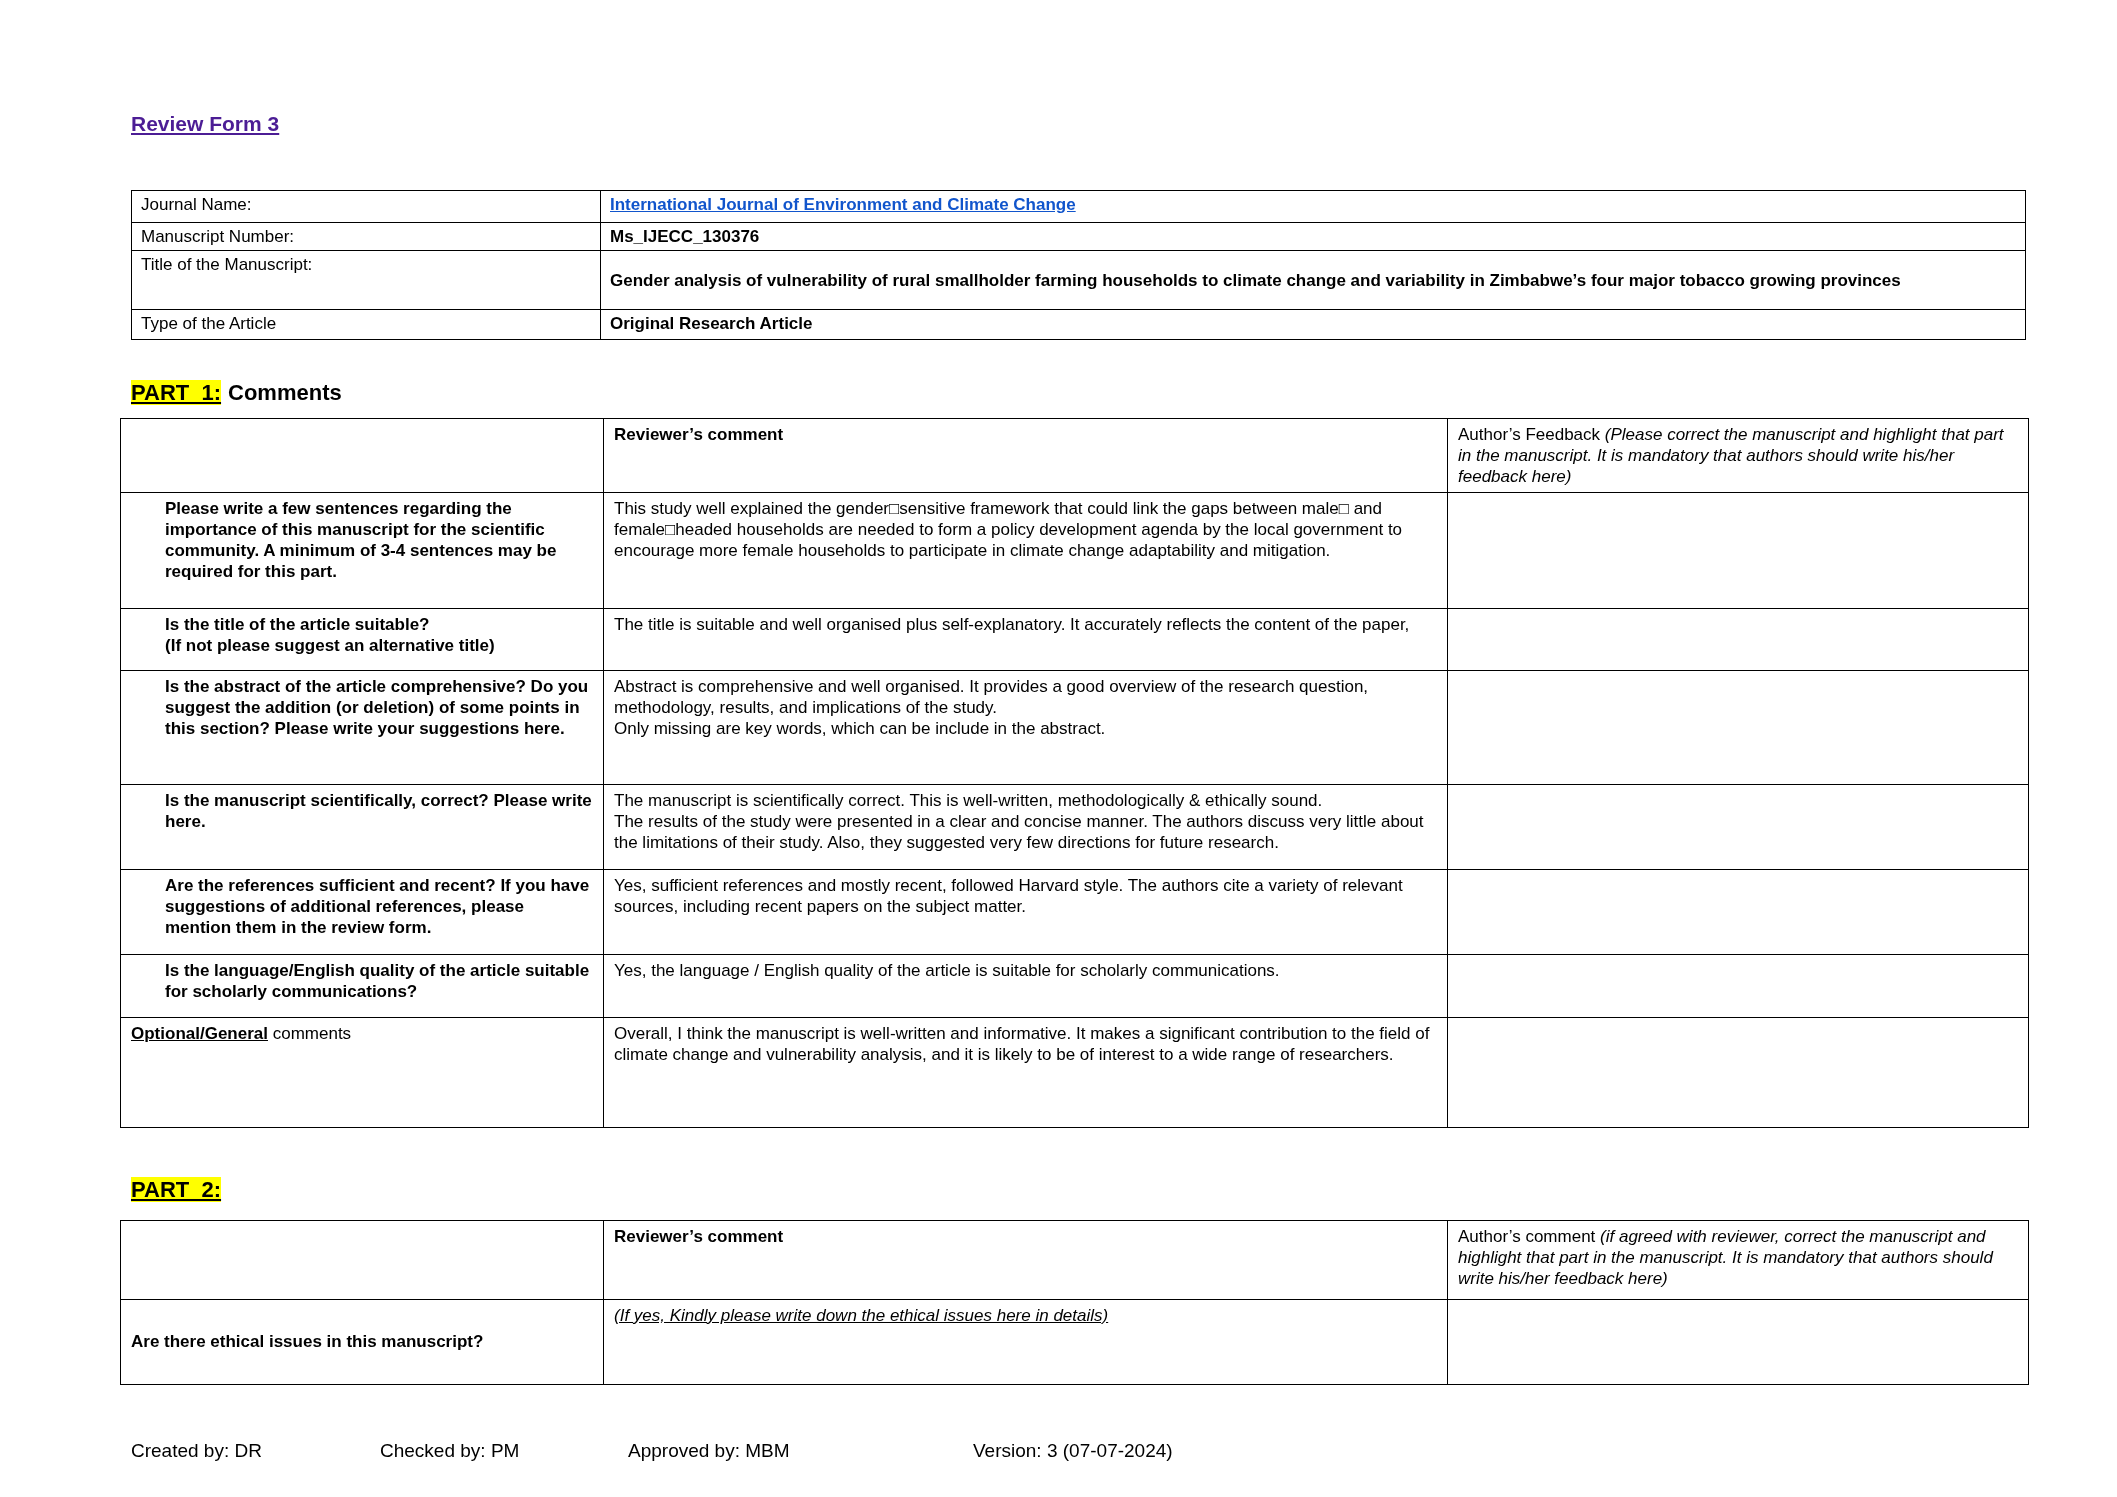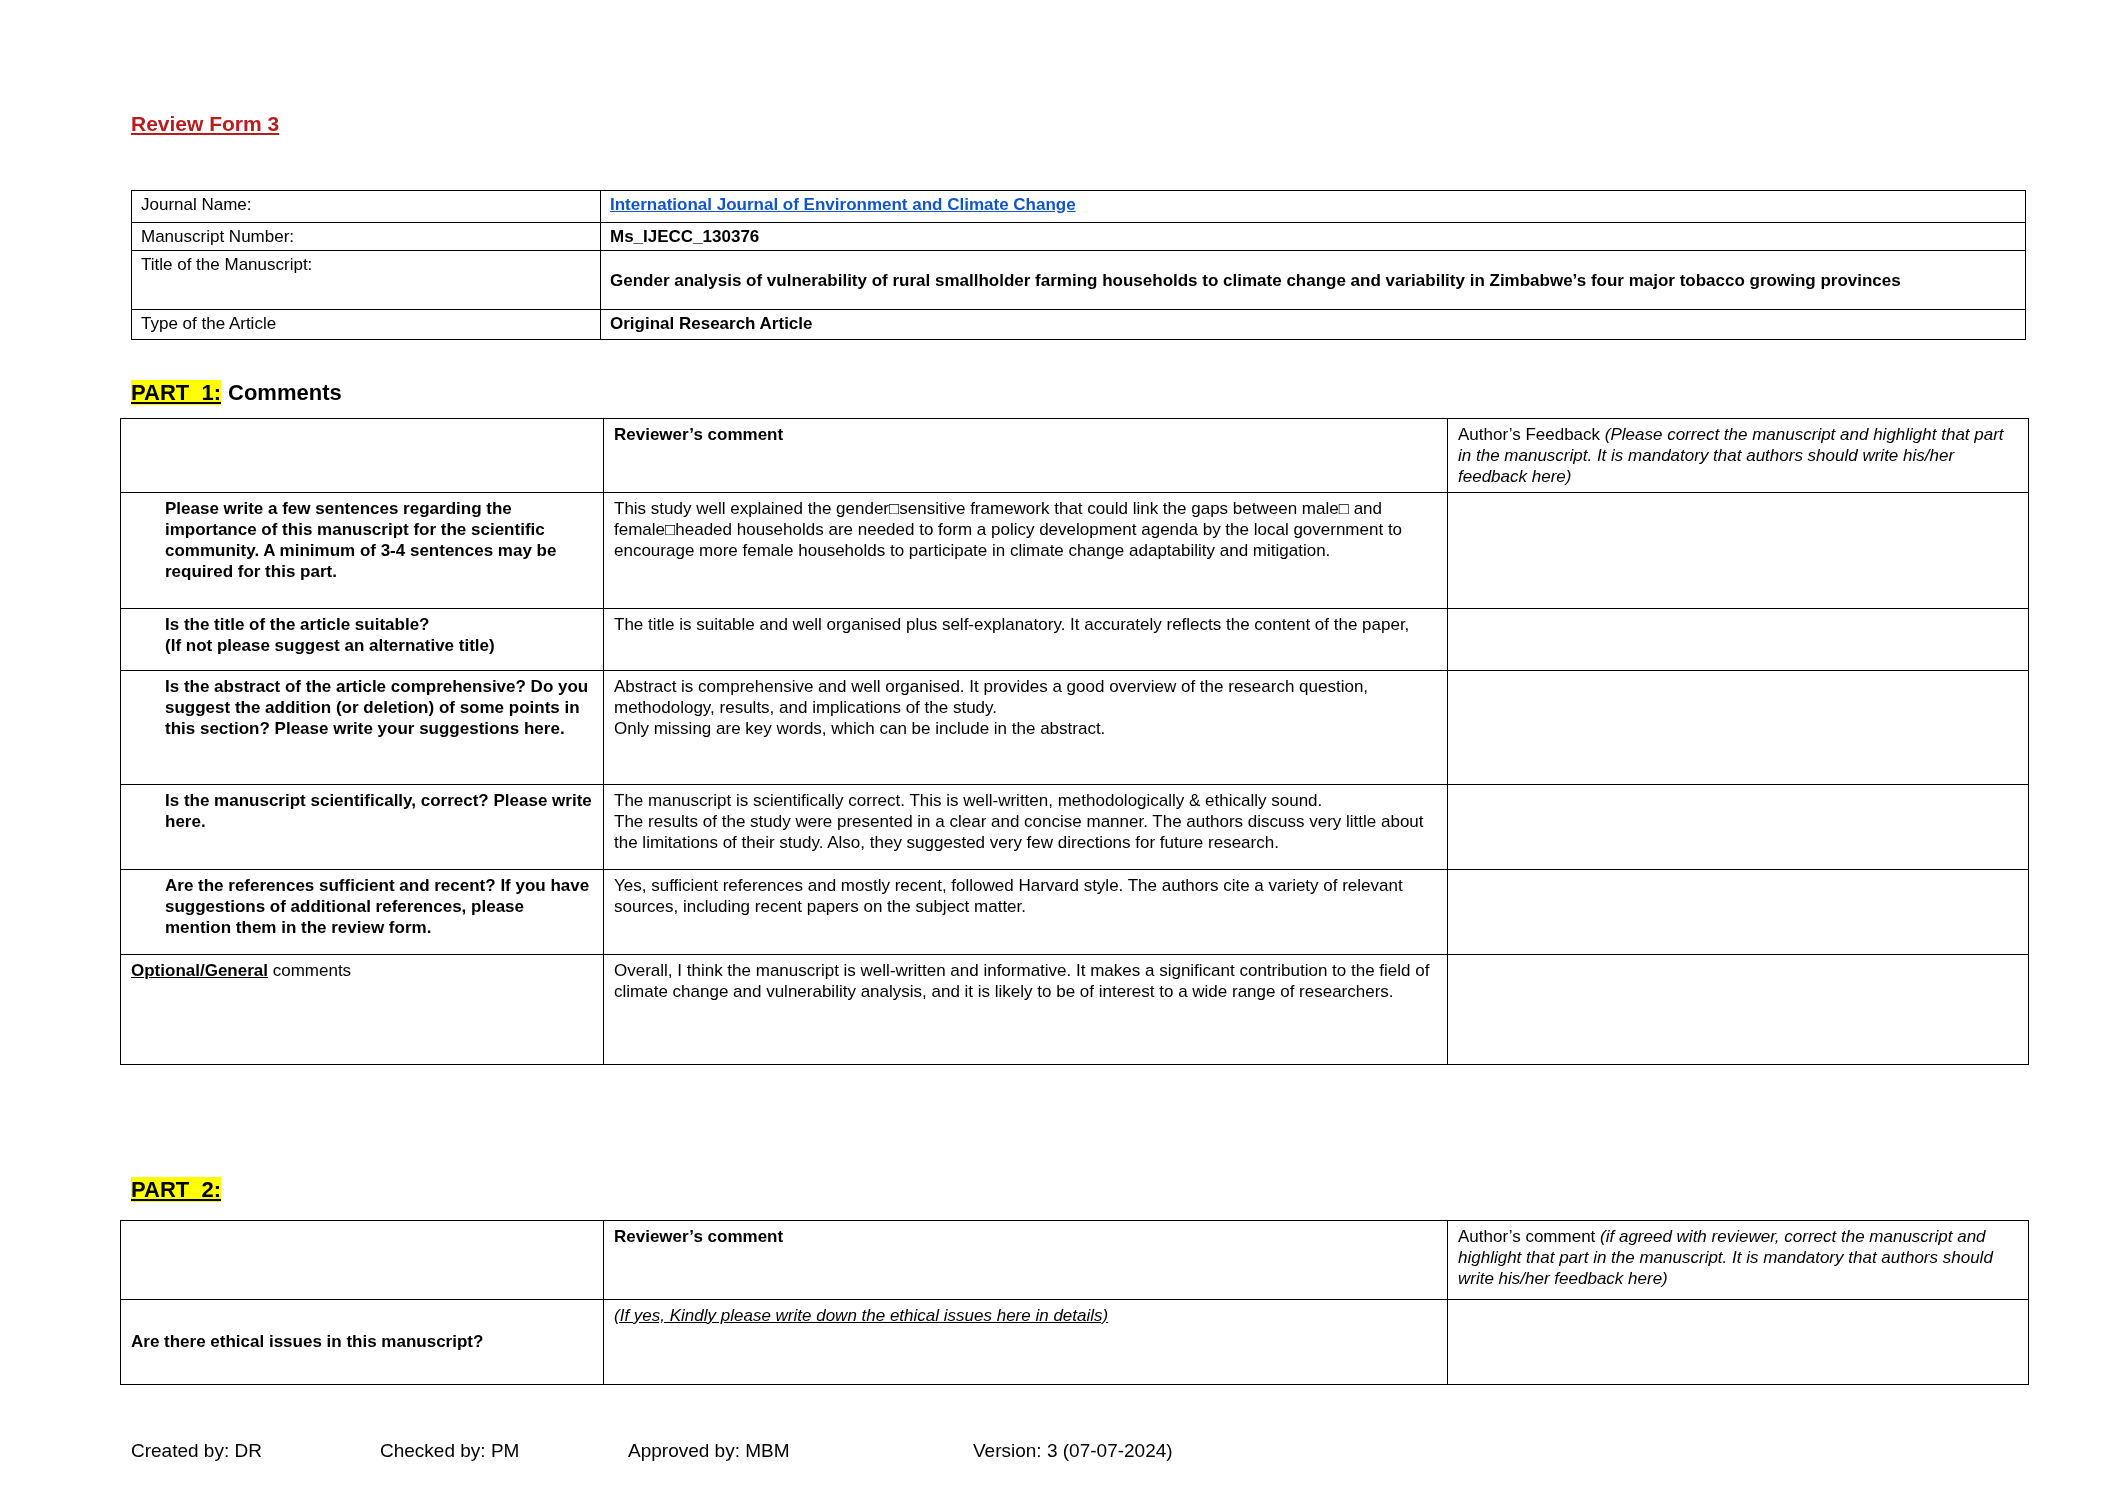--- a/index.html
+++ b/index.html
@@ -1,20 +1,20 @@
 <!DOCTYPE html>
 <html><head>
 <meta charset="utf-8">
 <style>
   html,body{margin:0;padding:0;}
   body{background:#ffffff;font-family:"Liberation Sans","DejaVu Sans",sans-serif;color:#000;}
   .page{position:relative;width:2117px;height:1497px;background:#ffffff;overflow:hidden;}
 
   .doc-title{position:absolute;left:131px;top:112px;font-size:21px;font-weight:bold;}
-  .doc-title .link{color:#b91c1c;text-decoration:underline;cursor:pointer;}
+  .doc-title .link{color:#4c1d95;text-decoration:underline;cursor:pointer;}
 
   table{border-collapse:collapse;table-layout:fixed;}
   td{border:1px solid #000;vertical-align:top;font-size:17px;line-height:1.24;padding:3px 9px;}
 
   .info-table{position:absolute;left:131px;top:190px;width:1895px;}
   .info-table .value-cell{font-weight:bold;}
   .journal-link{color:#1155CC;font-weight:bold;text-decoration:underline;cursor:pointer;margin-top:8px;}
   .v-mid{vertical-align:middle;}
 
   .part-heading{position:absolute;left:131px;font-size:22px;font-weight:bold;}
@@ -115,20 +115,25 @@
       <td class="q-cell">Is the manuscript scientifically, correct? Please write here.</td>
       <td class="c-cell">The manuscript is scientifically correct. This is well-written, methodologically &amp; ethically sound.
 The results of the study were presented in a clear and concise manner. The authors discuss very little about the limitations of their study. Also, they suggested very few directions for future research.</td>
       <td></td>
     </tr>
     <tr style="height:85px">
       <td class="q-cell">Are the references sufficient and recent? If you have suggestions of additional references, please mention them in the review form.</td>
       <td class="c-cell">Yes, sufficient references and mostly recent, followed Harvard style. The authors cite a variety of relevant sources, including recent papers on the subject matter.</td>
       <td></td>
     </tr>
+    <tr style="height:63px">
+      <td class="q-cell">Is the language/English quality of the article suitable for scholarly communications?</td>
+      <td class="c-cell">Yes, the language / English quality of the article is suitable for scholarly communications.</td>
+      <td></td>
+    </tr>
     <tr style="height:110px">
       <td class="opt-cell">
         <span class="u">Optional/General</span><span> comments</span>
       </td>
       <td class="c-cell">Overall, I think the manuscript is well-written and informative. It makes a significant contribution to the field of climate change and vulnerability analysis, and it is likely to be of interest to a wide range of researchers.</td>
       <td></td>
     </tr>
   </tbody>
     </table>
 

